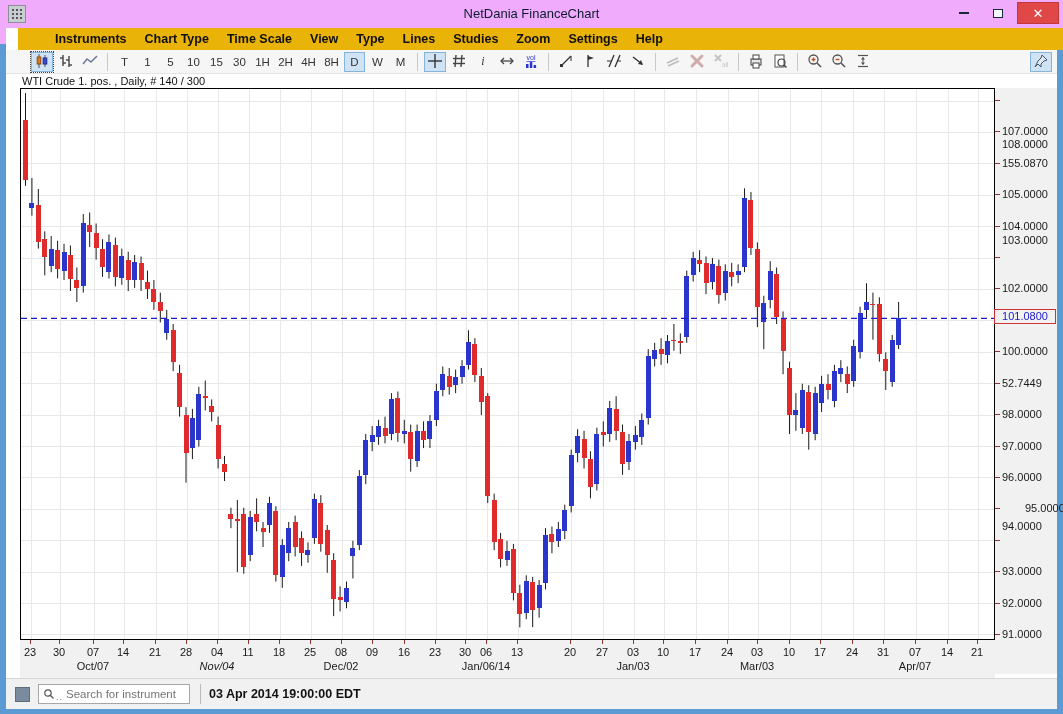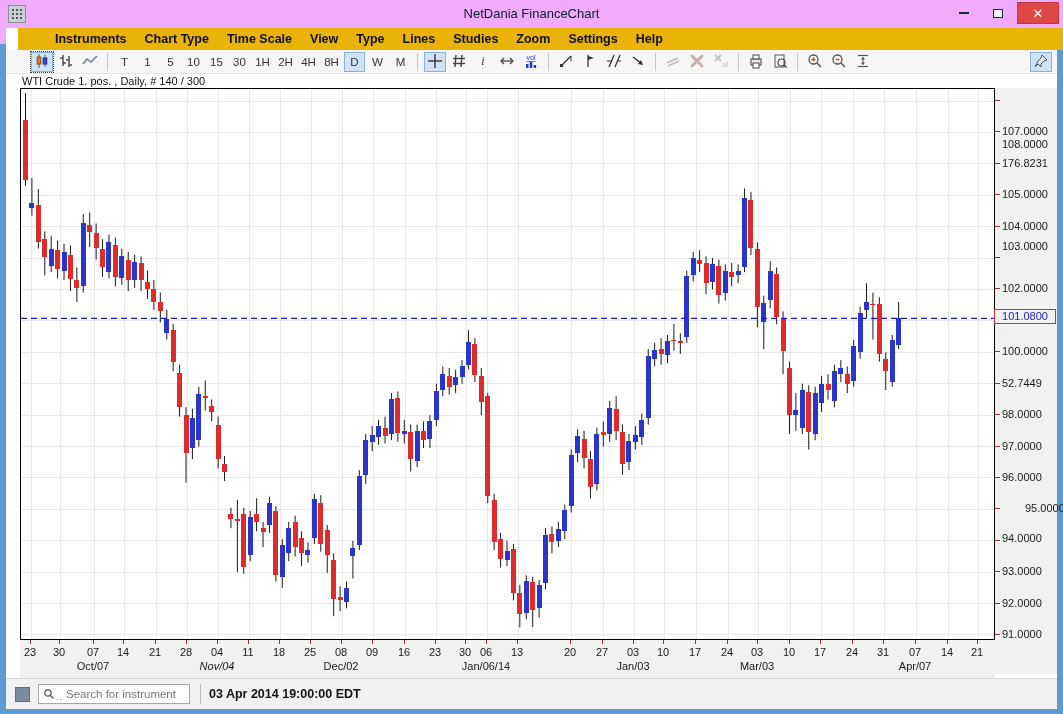--- a/index.html
+++ b/index.html
@@ -584,45 +584,45 @@
           <line x1="0" y1="229.35720000000006" x2="975" y2="229.35720000000006" stroke="#1a1acc" stroke-width="1.2" stroke-dasharray="6,4"></line>
         </svg>
     </div>
 
     <div class="y-axis">
         <div class="y-tick" style="top: 12px;"></div>
         <div class="y-lbl" style="top: 6px; margin-top: 44px;">108.0000</div>
         <div class="y-tick" style="top: 43.41px;"></div>
         <div class="y-lbl" style="top: 37.41px;">107.0000</div>
         <div class="y-tick" style="top: 74.82px;"></div>
-        <div class="y-lbl" style="top: 68.82px;">176.8231</div>
+        <div class="y-lbl" style="top: 68.82px;">155.0870</div>
         <div class="y-tick" style="top: 106.23px;"></div>
         <div class="y-lbl" style="top: 100.23px;">105.0000</div>
         <div class="y-tick" style="top: 137.64px;"></div>
         <div class="y-lbl" style="top: 131.64px;">104.0000</div>
         <div class="y-tick" style="top: 169.05px;"></div>
-        <div class="y-lbl" style="top: 152px;">103.0000</div>
+        <div class="y-lbl" style="top: 146px;">103.0000</div>
         <div class="y-tick" style="top: 200.46px;"></div>
         <div class="y-lbl" style="top: 194.46px;">102.0000</div>
         <div class="y-tick" style="top: 231.87px;"></div>
         <div class="y-lbl" style="top: 225.87px;">101.0000</div>
         <div class="y-tick" style="top: 263.28px;"></div>
         <div class="y-lbl" style="top: 257.28px;">100.0000</div>
         <div class="y-tick" style="top: 294.69px;"></div>
         <div class="y-lbl" style="top: 288.69px;">52.7449</div>
         <div class="y-tick" style="top: 326.1px;"></div>
         <div class="y-lbl" style="top: 320.1px;">98.0000</div>
         <div class="y-tick" style="top: 357.51px;"></div>
         <div class="y-lbl" style="top: 351.51px;">97.0000</div>
         <div class="y-tick" style="top: 388.92px;"></div>
         <div class="y-lbl" style="top: 382.92px;">96.0000</div>
         <div class="y-tick" style="top: 420.33px;"></div>
         <div class="y-lbl" style="top: 414.33px; margin-left: 23px;">95.0000</div>
         <div class="y-tick" style="top: 451.74px;"></div>
-        <div class="y-lbl" style="top: 444px;">94.0000</div>
+        <div class="y-lbl" style="top: 432px;">94.0000</div>
         <div class="y-tick" style="top: 483.15px;"></div>
         <div class="y-lbl" style="top: 477.15px;">93.0000</div>
         <div class="y-tick" style="top: 514.56px;"></div>
         <div class="y-lbl" style="top: 508.56px;">92.0000</div>
         <div class="y-tick" style="top: 545.97px;"></div>
         <div class="y-lbl" style="top: 539.97px;">91.0000</div>
       </div>
     <div class="last-price" style="top: 281.357px;">101.0800</div>
     <div class="x-axis">
         <div class="x-tick" style="left: 10px;"></div>

